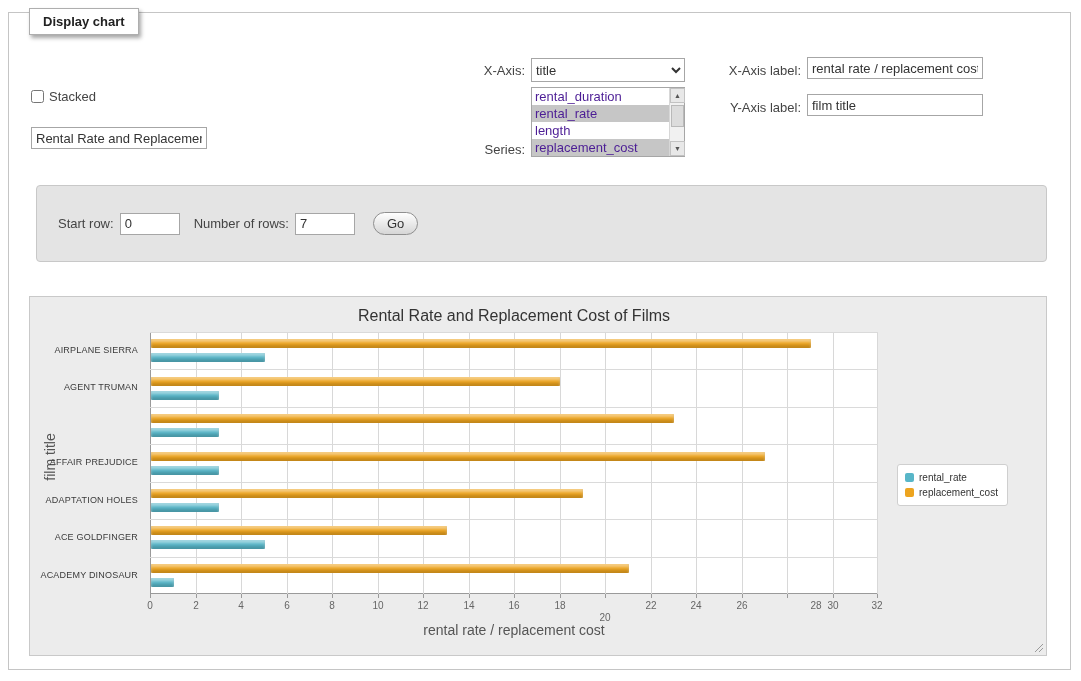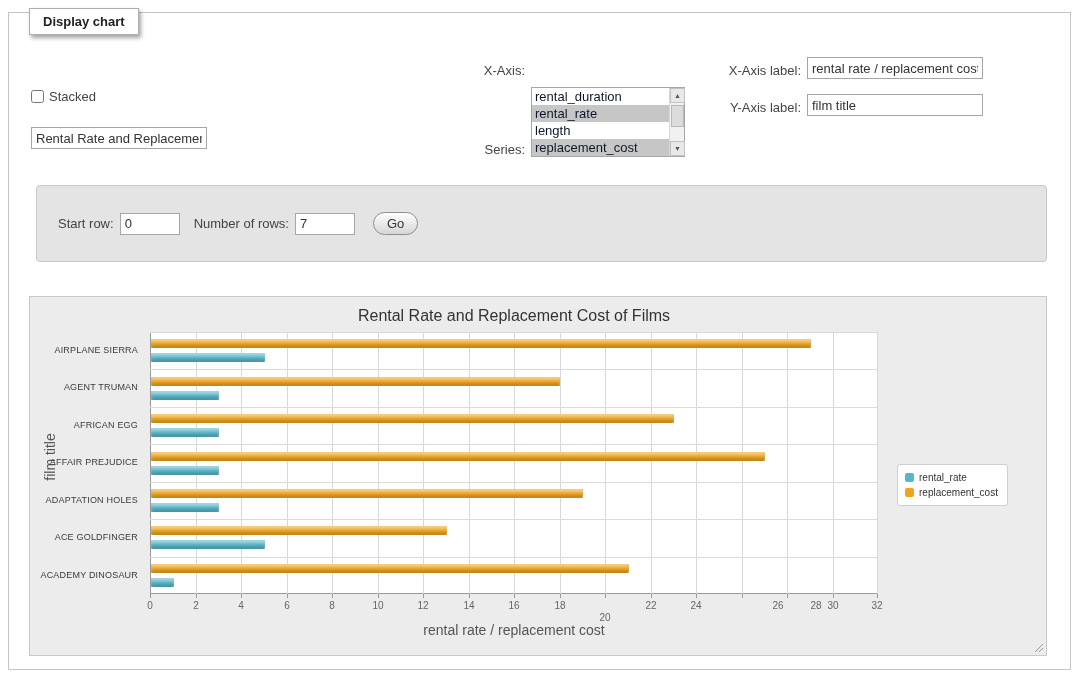--- a/index.html
+++ b/index.html
@@ -15,21 +15,21 @@
   .radio-row { position:absolute; left:22px; top:46px; display:flex; align-items:center; gap:12px; }
   .radio-item { display:flex; align-items:center; gap:4px; color:#444; }
   .check-row { position:absolute; left:22px; top:76px; display:flex; align-items:center; gap:5px; color:#444; }
 
   .txt-input { position:absolute; border:1px solid #a6a6a6; height:22px; padding:2px 4px; font-size:13px; color:#333; font-family:inherit; background:#fff; }
 
   select.native { position:absolute; left:522px; top:45px; width:154px; height:24px; font-size:13px; font-family:inherit; color:#333; border:1px solid #a6a6a6; background:#fff; }
 
   .listbox { position:absolute; left:522px; top:74px; width:154px; height:70px; border:1px solid #a6a6a6; background:#fff; }
   .list-items { position:absolute; left:0; top:0; right:15px; bottom:0; overflow:hidden; }
-  .list-item { height:17px; line-height:17px; padding:0 3px; font-size:13px; color:#0f172a; white-space:nowrap; }
+  .list-item { height:17px; line-height:17px; padding:0 3px; font-size:13px; color:#4c1d95; white-space:nowrap; }
   .list-item.selected { background:#c6c6c6; }
   .sb { position:absolute; right:0; top:0; width:15px; bottom:0; background:#f1f1f1; border-left:1px solid #d7d7d7; }
   .sb-btn { position:absolute; left:0; width:15px; height:15px; background:#e8e8e8; border:1px solid #c2c2c2; font-size:7px; color:#555; text-align:center; line-height:13px; }
   .sb-btn.up { top:0; }
   .sb-btn.down { bottom:0; }
   .sb-thumb { position:absolute; top:17px; left:1px; width:13px; height:22px; background:#dcdcdc; border:1px solid #b9b9b9; }
 
   .start-panel { position:absolute; left:27px; top:172px; width:1011px; height:77px; background:#e4e4e4; border:1px solid #c8c8c8; border-radius:4px; display:flex; align-items:center; padding-left:21px; }
   .start-panel .plbl { color:#444; margin-right:6px; }
   .start-panel input { border:1px solid #a6a6a6; height:22px; width:60px; padding:2px 4px; font-size:13px; font-family:inherit; color:#333; background:#fff; margin-right:14px; }
@@ -64,20 +64,23 @@
 
 
   <label class="check-row">
     <input type="checkbox" id="stacked-cb" style="">
     <span>Stacked</span>
   </label>
 
   <input class="txt-input" style="left: 22px; top: 114px; width: 176px;" value="Rental Rate and Replacement Cost of Films">
 
   <div class="lbl right" style="left:420px; top:50px; width:96px;">X-Axis:</div>
+  <select class="native">
+    <option>title</option>
+  </select>
 
   <div class="lbl right" style="left:420px; top:129px; width:96px;">Series:</div>
   <div class="listbox">
     <div class="list-items" id="series-items">
         <div class="list-item">rental_duration</div>
         <div class="list-item selected">rental_rate</div>
         <div class="list-item">length</div>
         <div class="list-item selected">replacement_cost</div>
       </div>
     <div class="sb">
@@ -100,21 +103,20 @@
     <input value="7" style="">
     <button class="go-btn">Go</button>
   </div>
 
   <div class="chart-panel">
     <div class="chart-title">Rental Rate and Replacement Cost of Films</div>
     <div class="y-axis-title">film title</div>
     <div class="cats" id="cat-labels">
         <div class="catlabel" style="top: 0px; line-height: 37.4286px; height: 38px;">AIRPLANE SIERRA</div>
         <div class="catlabel" style="top: 37px; line-height: 37.4286px; height: 38px;">AGENT TRUMAN</div>
-        <div class="catlabel" style="top: 75px; line-height: 37.4286px; height: 38px;">AFRICAN EGG</div>
         <div class="catlabel" style="top: 112px; line-height: 37.4286px; height: 38px;">AFFAIR PREJUDICE</div>
         <div class="catlabel" style="top: 150px; line-height: 37.4286px; height: 38px;">ADAPTATION HOLES</div>
         <div class="catlabel" style="top: 187px; line-height: 37.4286px; height: 38px;">ACE GOLDFINGER</div>
         <div class="catlabel" style="top: 225px; line-height: 37.4286px; height: 38px;">ACADEMY DINOSAUR</div>
       </div>
     <div class="plot" id="plot">
         <div class="xaxisline"></div>
         <div class="vgrid axisline" style="left: 0px;"></div>
         <div class="vgrid" style="left: 46px;"></div>
         <div class="vgrid" style="left: 91px;"></div>
@@ -180,21 +182,21 @@
         <div class="ticklabel" style="left: 117px;">6</div>
         <div class="ticklabel" style="left: 162px;">8</div>
         <div class="ticklabel" style="left: 208px;">10</div>
         <div class="ticklabel" style="left: 253px;">12</div>
         <div class="ticklabel" style="left: 299px;">14</div>
         <div class="ticklabel" style="left: 344px;">16</div>
         <div class="ticklabel" style="left: 390px;">18</div>
         <div class="ticklabel" style="left: 435px; margin-top: 12px;">20</div>
         <div class="ticklabel" style="left: 481px;">22</div>
         <div class="ticklabel" style="left: 526px;">24</div>
-        <div class="ticklabel" style="left: 608px;">26</div>
+        <div class="ticklabel" style="left: 572px;">26</div>
         <div class="ticklabel" style="left: 646px;">28</div>
         <div class="ticklabel" style="left: 663px;">30</div>
         <div class="ticklabel" style="left: 707px;">32</div>
       </div>
     <div class="x-axis-title">rental rate / replacement cost</div>
     <div class="legend" id="chart-legend">
         <div class="legend-row">
           <div class="swatch" style="background: rgb(88, 182, 200);"></div>
           <span>rental_rate</span>
         </div>

